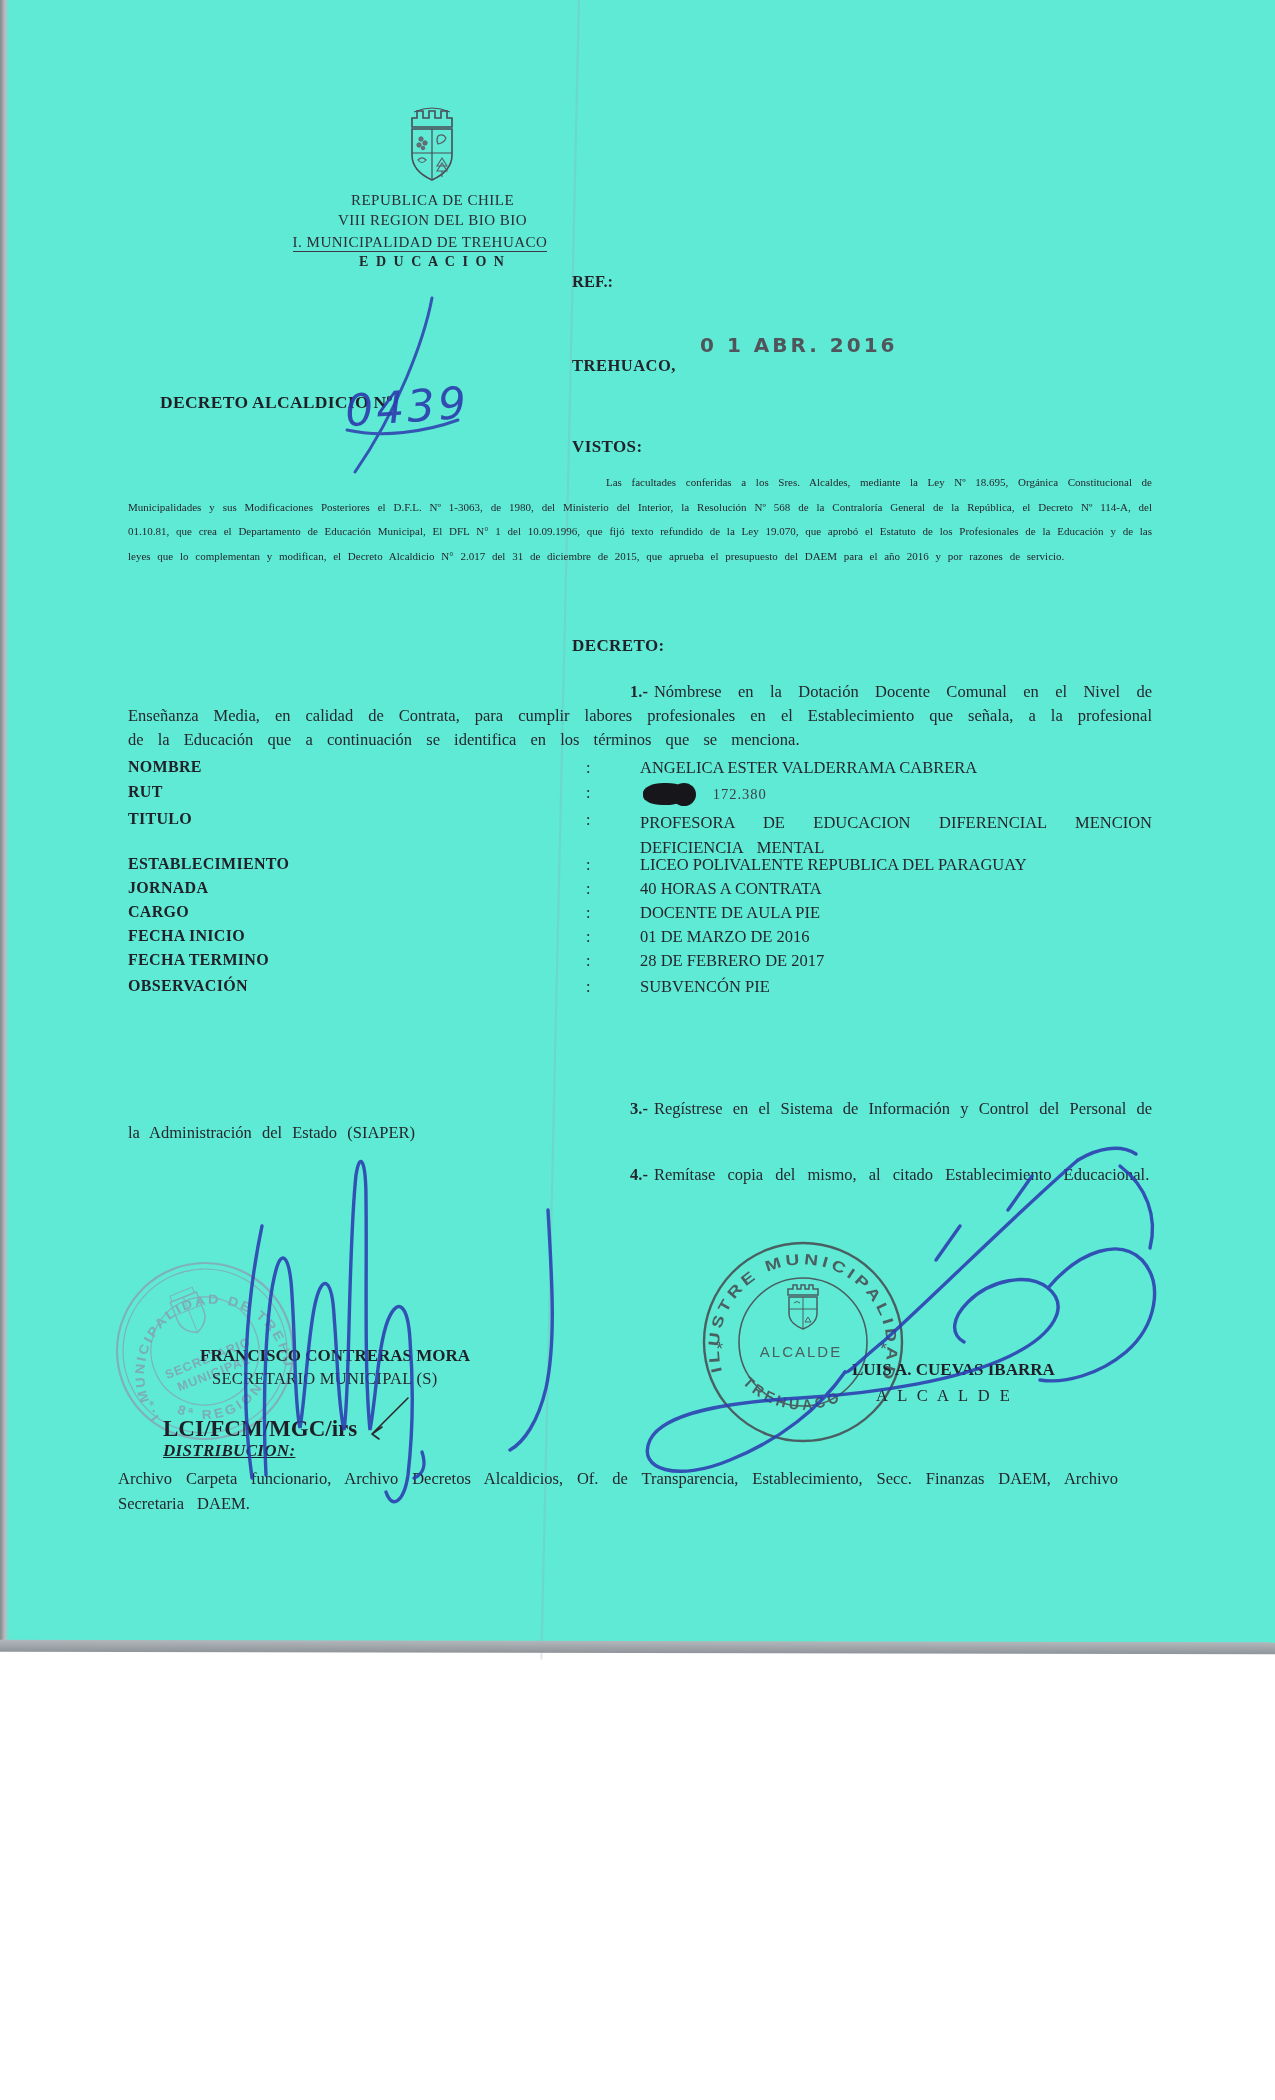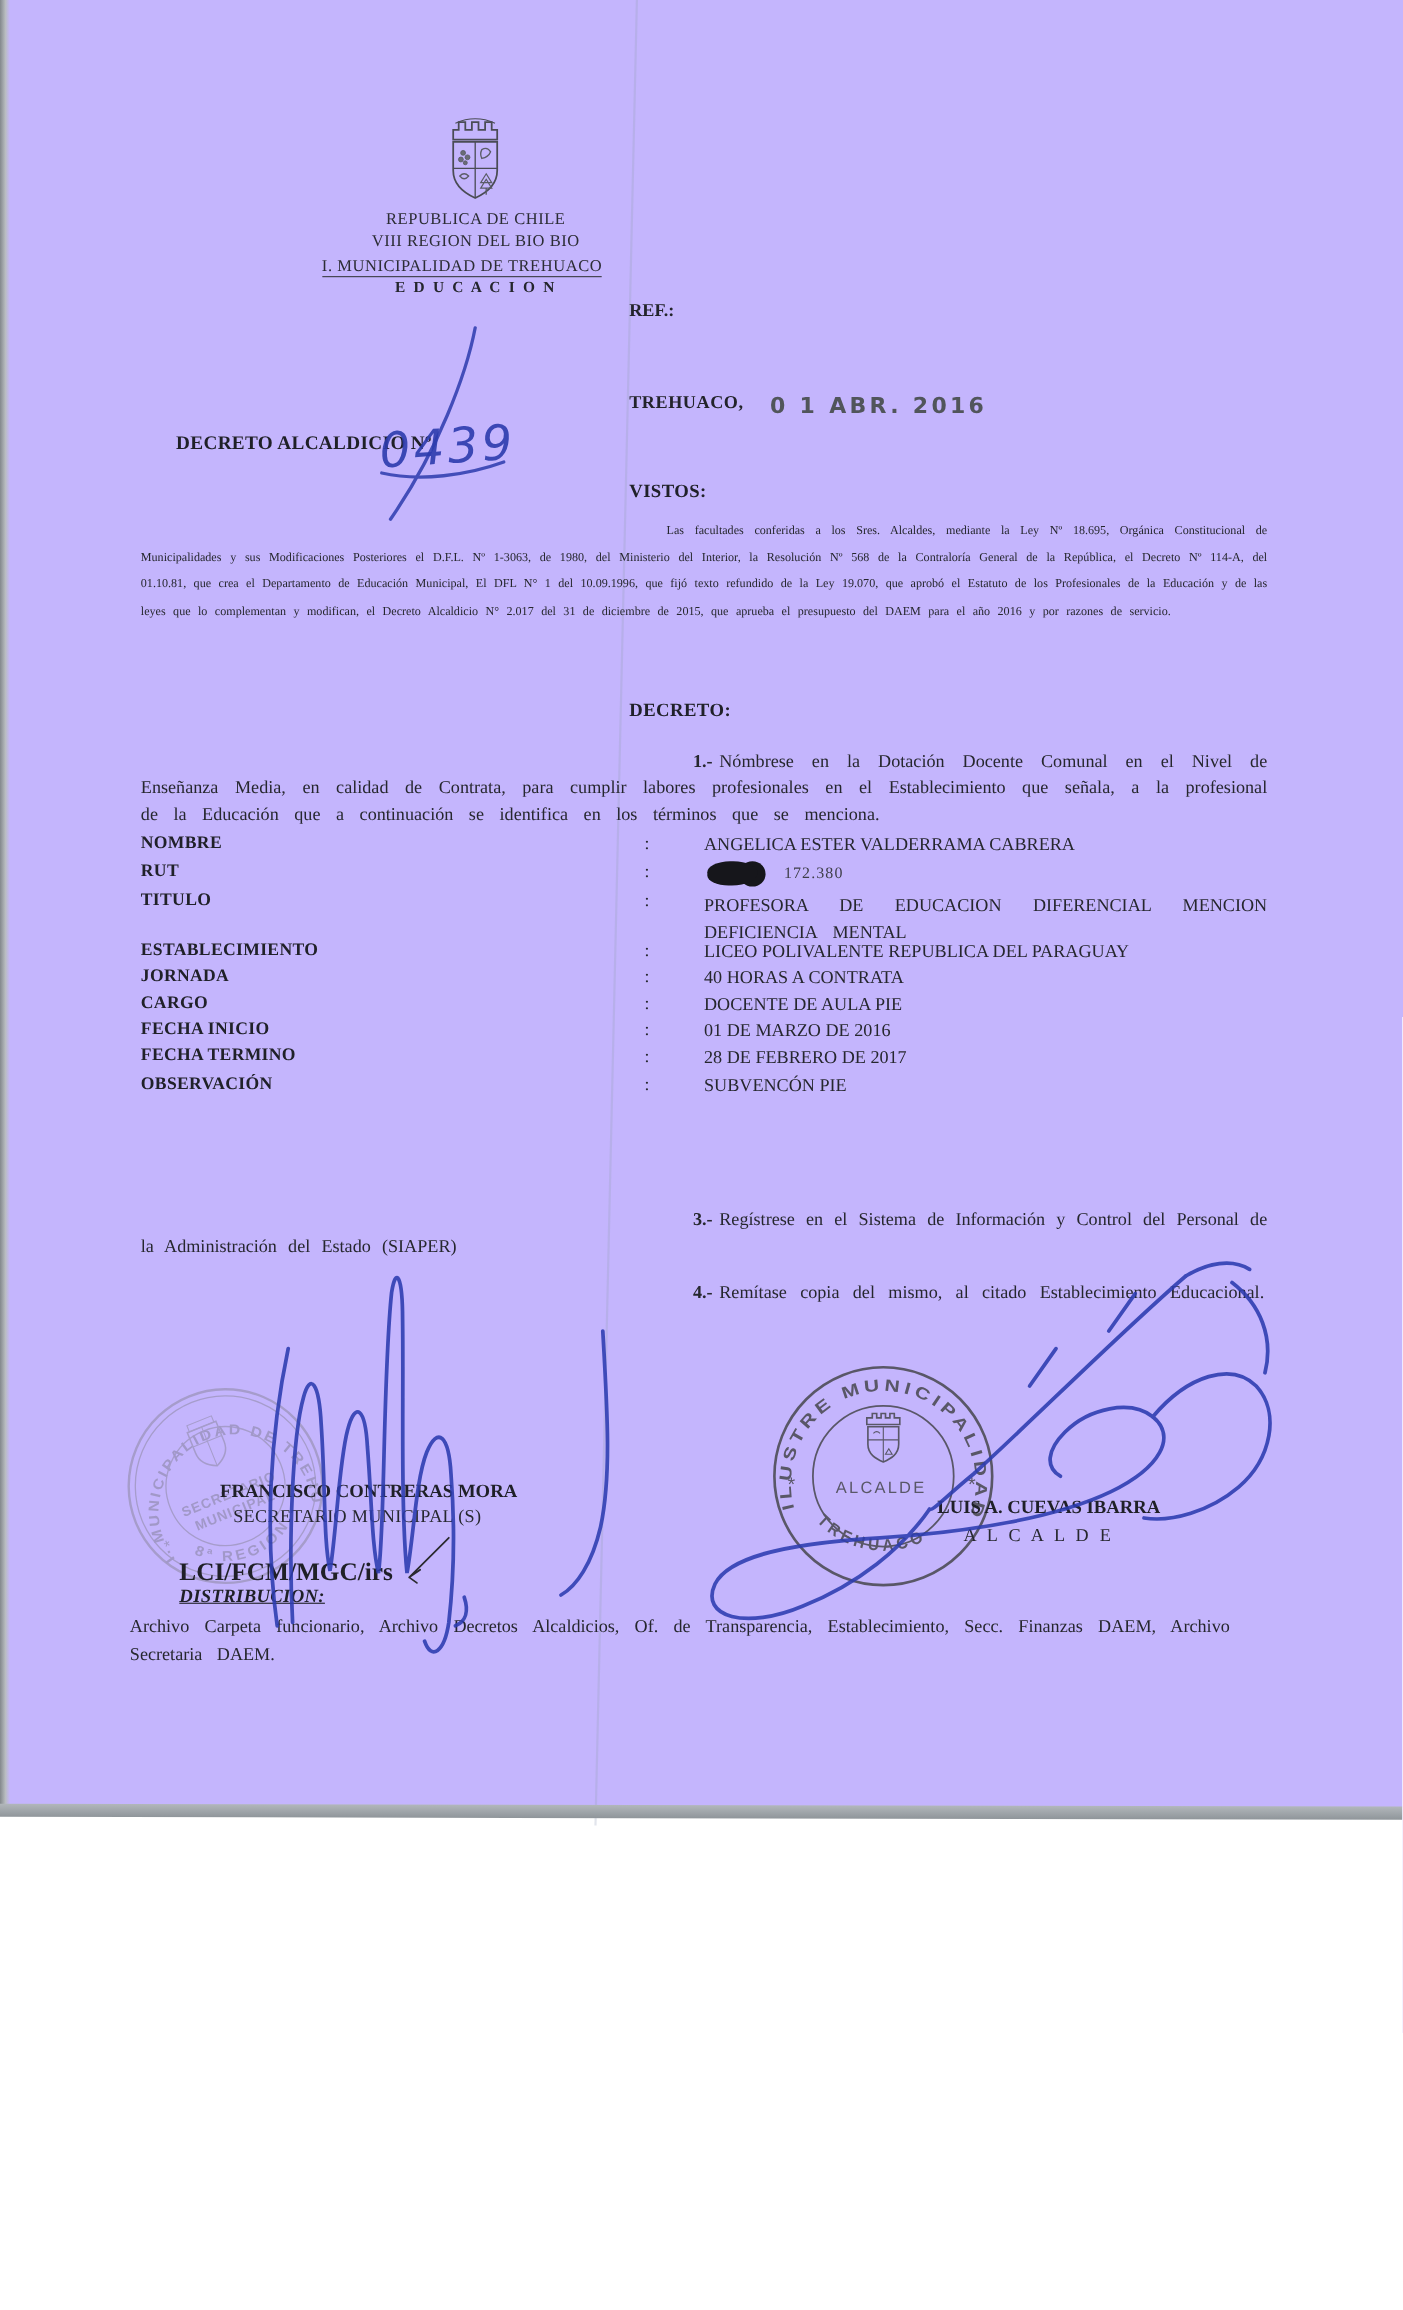--- a/index.html
+++ b/index.html
@@ -1,18 +1,18 @@
 <!DOCTYPE html>
 <html><head>
 <meta charset="utf-8">
 <style>
   html,body{margin:0;padding:0;background:#ffffff;}
   body{font-family:"Liberation Serif", serif;}
   .page{position:relative;width:1275px;height:2100px;background:#ffffff;overflow:hidden;}
-  .paper{position:absolute;left:0;top:0;width:1275px;height:1643px;background:#c4b5fd;}
+  .paper{position:absolute;left:0;top:0;width:1275px;height:1643px;background:#5eead4;}
   .edge-left{position:absolute;left:0;top:0;width:9px;height:1643px;
     background:linear-gradient(to right,#83888c,#b9bdc0 55%,rgba(245,246,249,0));}
   .edge-bottom{position:absolute;left:0;top:1641px;width:1275px;height:12px;
     background:linear-gradient(to bottom,#b2b7bb,#8f959a);transform:rotate(0.12deg);}
   .fold{position:absolute;left:578px;top:0;width:2px;height:1660px;
     background:rgba(150,160,185,0.28);transform:rotate(1.3deg);transform-origin:top left;}
   .abs{position:absolute;}
   .center{text-align:center;}
   .serif{font-family:"Liberation Serif",serif;}
   .hdr-small{font-size:15px;letter-spacing:0.5px;color:#2c2d35;}
@@ -82,21 +82,21 @@
     <div class="abs hdr-small serif center" style="left:300px;top:192px;width:265px;">REPUBLICA DE CHILE</div>
     <div class="abs hdr-small serif center" style="left:300px;top:212px;width:265px;">VIII REGION DEL BIO BIO</div>
     <div class="abs center" style="left:255px;top:233px;width:330px;">
       <span class="hdr-muni serif">I.  MUNICIPALIDAD DE  TREHUACO</span>
     </div>
     <div class="abs hdr-edu serif center" style="left:300px;top:254px;width:265px;">E D U C A C I O N</div>
 
     <div class="abs ref-label serif" style="left:572px;top:272px;">REF.:</div>
 
     <div class="abs place serif" style="left:572px;top:356px;">TREHUACO,</div>
-    <div class="abs datestamp" style="left:700px;top:356px;">0 1 ABR. 2016</div>
+    <div class="abs datestamp" style="left:700px;top:333px;">0 1 ABR. 2016</div>
 
     <div class="abs decree-label serif" style="left:160px;top:392px;">DECRETO ALCALDICIO Nº</div>
     <div class="abs hand-number" style="left:345px;top:381px;">0439</div>
     <svg class="abs" style="left:320px;top:280px;" width="200" height="210" viewBox="0 0 200 210">
       <g stroke="#2d3cae" fill="none" stroke-width="3" stroke-linecap="round" opacity="0.85">
         <path d="M 112 18 C 104 60 78 130 35 192"></path>
         <path d="M 27 150 C 62 158 105 152 138 140"></path>
       </g>
     </svg>
 

